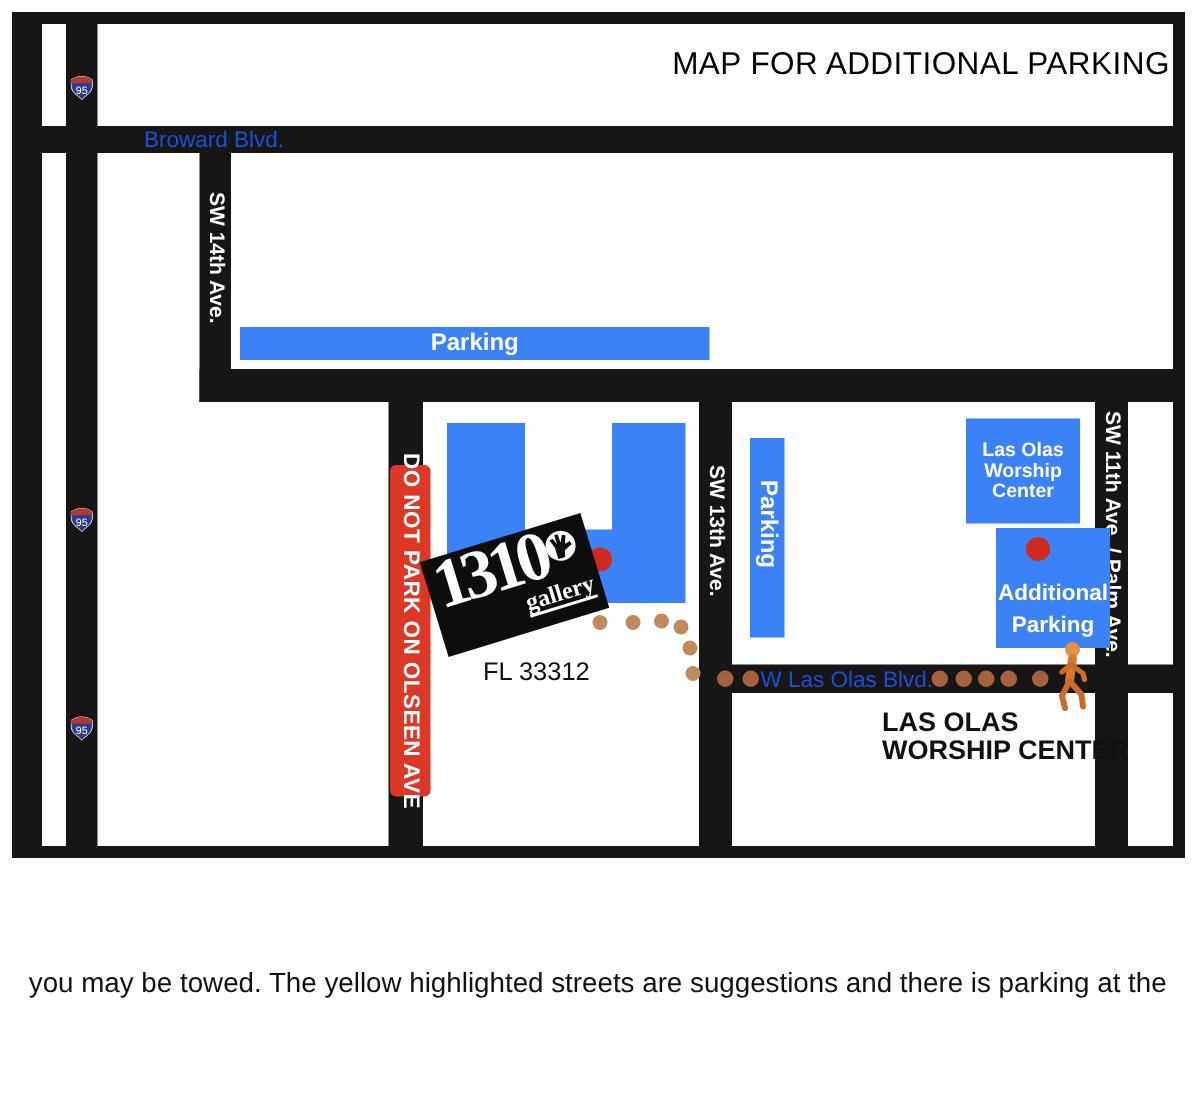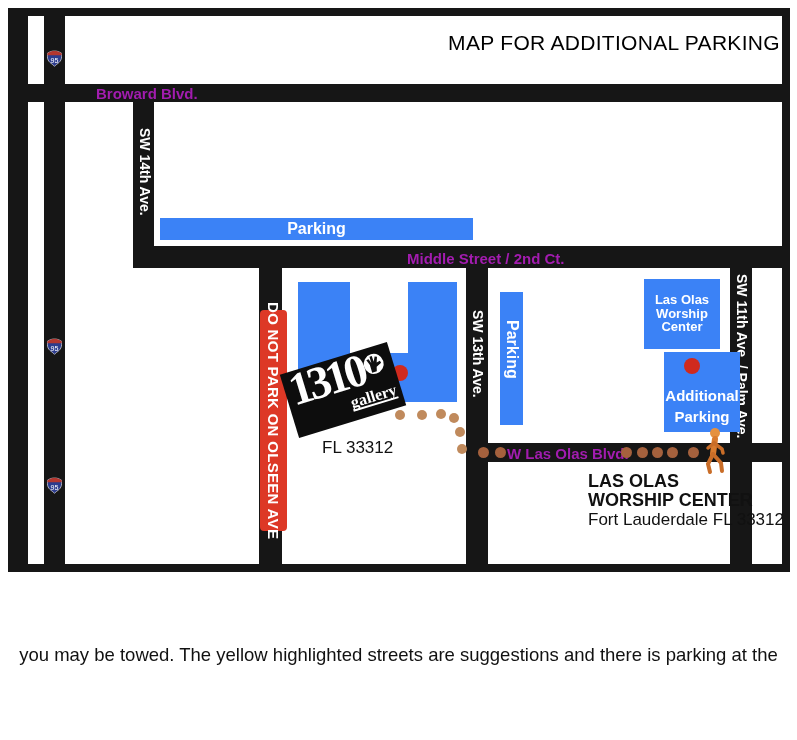--- a/index.html
+++ b/index.html
@@ -1,20 +1,20 @@
 <!DOCTYPE html>
 <html><head>
 <meta charset="utf-8">
 <style>
   html,body{margin:0;padding:0;background:#fff;}
   .canvas{position:relative;width:797px;height:740px;background:#fff;overflow:hidden;
           font-family:"Liberation Sans",sans-serif;color:#111;}
   .abs{position:absolute;}
   .road{position:absolute;background:#161616;}
-  .roadlabel{position:absolute;color:#a21caf;font-weight:bold;font-size:15px;white-space:nowrap;}
+  .roadlabel{position:absolute;color:#1d4ed8;font-weight:normal;font-size:15px;white-space:nowrap;}
   .vlabel{position:absolute;color:#fff;font-weight:bold;font-size:14px;white-space:nowrap;
           writing-mode:vertical-rl;text-orientation:mixed;}
   .gray{position:absolute;background:#3b82f6;}
   .graylabel{color:#fff;font-weight:bold;text-align:center;}
   .reddot{position:absolute;width:16px;height:16px;border-radius:50%;background:#d02a1e;}
   .dot{position:absolute;width:10px;height:10px;border-radius:50%;background:#c08a5c;}
   .dotdark{position:absolute;width:11px;height:11px;border-radius:50%;background:#a5613d;}
   .warning{position:absolute;left:260px;top:310px;width:27px;height:221px;background:#dd3826;
            border-radius:4px;display:flex;align-items:center;justify-content:center;}
   .warning .vlabel{position:static;font-size:15px;letter-spacing:.3px;}
@@ -63,21 +63,20 @@
     <text x="10" y="16.5" font-size="9.5" fill="#fff" text-anchor="middle" font-family="Liberation Sans, sans-serif">95</text>
   </svg>
 
   <div class="road" style="left:8px;top:84px;width:782px;height:18px;"></div>
   <div class="roadlabel" style="left:96px;top:85px;">Broward Blvd.</div>
 
   <div class="road" style="left:133px;top:101px;width:21px;height:167px;"></div>
   <div class="vlabel" style="left:137px;top:128px;">SW 14th Ave.</div>
 
   <div class="road" style="left:133px;top:246px;width:657px;height:22px;"></div>
-  <div class="roadlabel" style="left:407px;top:250px;">Middle Street / 2nd Ct.</div>
 
   <div class="road" style="left:259px;top:268px;width:23px;height:296px;"></div>
   <div class="warning">
     <div class="vlabel">DO NOT PARK ON OLSEEN AVE</div>
   </div>
 
   <div class="road" style="left:466px;top:268px;width:22px;height:296px;"></div>
   <div class="vlabel" style="left:470px;top:310px;">SW 13th Ave.</div>
 
   <div class="road" style="left:730px;top:268px;width:22px;height:296px;"></div>
@@ -148,20 +147,19 @@
     <path d="M13 27 L8 37 L10 45" stroke="#c96d28" stroke-width="4" stroke-linecap="round" fill="none"></path>
   </svg>
 
   <div class="addr" style="left:322px;top:438px;">
     <div>FL 33312</div>
   </div>
 
   <div class="addr" style="left:588px;top:472px;line-height:19px;">
     <div style="font-weight:bold;font-size:18px;">LAS OLAS</div>
     <div style="font-weight:bold;font-size:18px;">WORSHIP CENTER</div>
-    <div>Fort Lauderdale FL 33312</div>
   </div>
 
   <div class="bodytext">
     <div>you may be towed. The yellow highlighted streets are suggestions and there is parking at the</div>
   </div>
 
 </div>
 
 </body></html>

